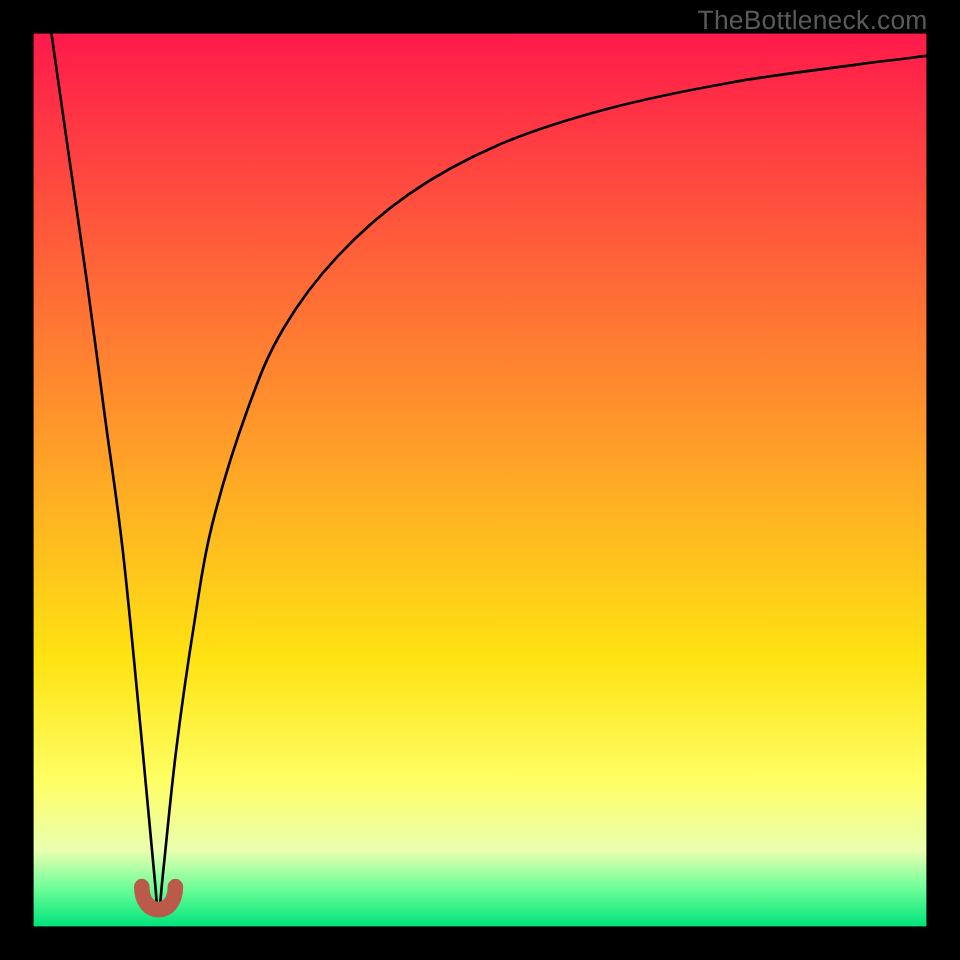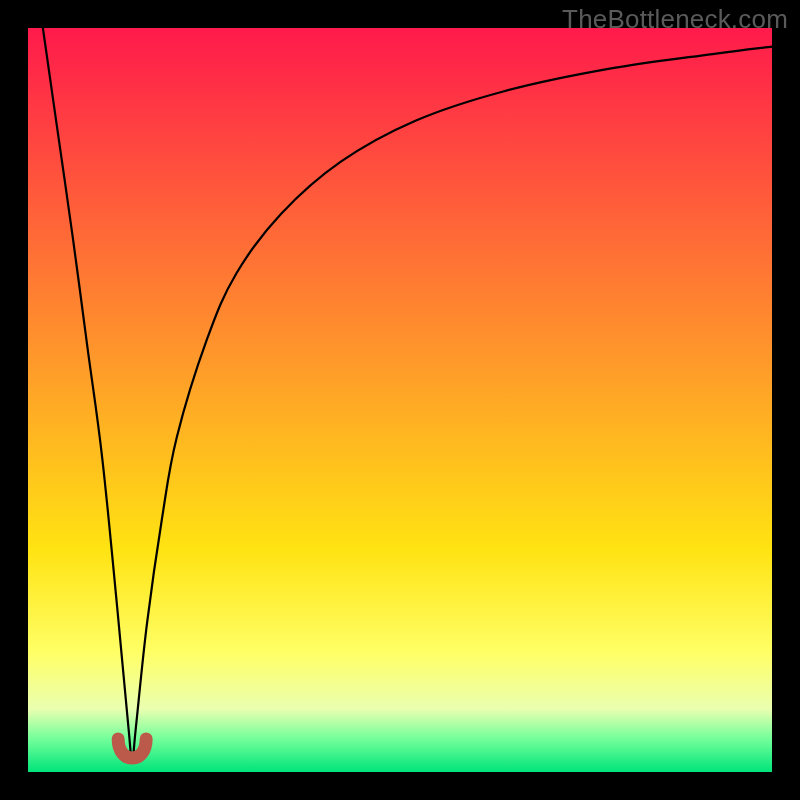--- a/index.html
+++ b/index.html
@@ -14,23 +14,23 @@
     position: absolute;
     left: 0;
     top: 0;
     width: 800px;
     height: 800px;
     background: #000;
   }
   .attribution {
     position: absolute;
     top: 4px;
-    right: 12px;
+    right: 27px;
     font-family: Arial, Helvetica, sans-serif;
-    font-size: 26px;
+    font-size: 22px;
     color: #5a5a5a;
     letter-spacing: 0.2px;
   }
 </style>
 </head>
 <body>
 
 <div class="frame">
   <svg width="800" height="800" viewBox="0 0 800 800">
     <defs>

